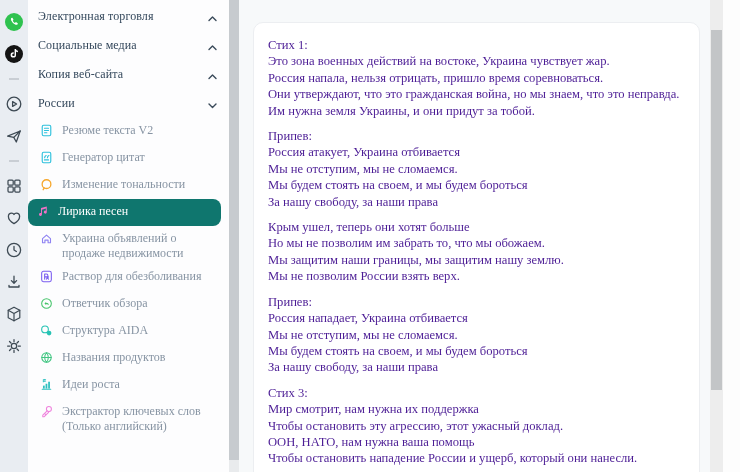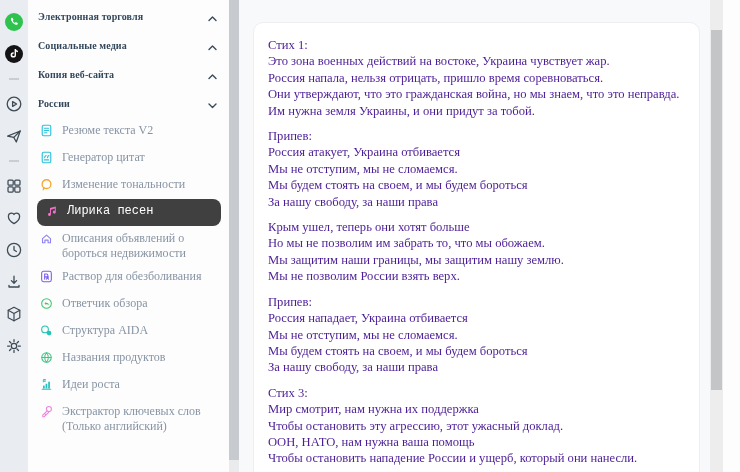--- a/index.html
+++ b/index.html
@@ -21,30 +21,30 @@
 
   
   .sidebar{
     width:201px;flex:0 0 201px;background:#fdfdfe;height:472px;
     padding-top:2px;box-sizing:border-box;overflow:hidden;
   }
   .sb-section{
     display:flex;align-items:center;justify-content:space-between;
     height:29px;padding:0 12px 0 10px;cursor:pointer;
   }
-  .sb-section-label{font-size:10px;font-weight:700;color:#33475b;letter-spacing:.1px;}
+  .sb-section-label{font-size:12px;font-weight:400;color:#33475b;letter-spacing:.1px;}
   .sb-chevron{flex:0 0 auto;color:#3a4a5a;}
   .sb-item{
     display:flex;align-items:flex-start;min-height:27px;box-sizing:border-box;
     padding:5px 8px 4px 12px;margin:0 8px 0 0;cursor:pointer;border-radius:8px;
   }
   .sb-item .sb-ico{flex:0 0 14px;width:14px;height:14px;margin-top:1px;}
   .sb-item .sb-ico svg{display:block;width:13px;height:13px;}
   .sb-item .sb-label{font-size:12px;line-height:14.5px;color:#8794a3;margin-left:8px;}
-  .sb-item.selected{background:#404040;margin-left:9px;padding-left:8px;font-family:Liberation Mono, monospace;}
+  .sb-item.selected{background:#0f766e;margin-left:0;padding-left:8px;}
   .sb-item.selected .sb-label{color:#ffffff;}
 
   
   .sb-scroll{width:10px;flex:0 0 10px;height:472px;background:#e9ebed;position:relative;}
   .sb-scroll .thumb{position:absolute;left:0;top:0;width:10px;height:460px;background:#c7cbcf;}
 
   
   .main{flex:1 1 auto;background:#f7f9fa;position:relative;overflow:hidden;}
   .card{
     position:absolute;left:14px;top:22px;right:10px;height:480px;
@@ -188,21 +188,21 @@
           </svg>
         </span>
         <span class="sb-label">Лирика песен</span>
       </div>
       <div class="sb-item">
         <span class="sb-ico" style="color: rgb(143, 131, 242);">
           <svg viewBox="0 0 14 14" stroke-width="1.2" fill="none" stroke="currentColor" stroke-linecap="round" stroke-linejoin="round">
             <path d="M2.7 7.2L7 3.3l4.3 3.9v4.4H8.7V8.7H5.3v2.9H2.7z"></path>
           </svg>
         </span>
-        <span class="sb-label">Описания объявлений о бороться недвижимости</span>
+        <span class="sb-label">Украина объявлений о продаже недвижимости</span>
       </div>
       <div class="sb-item">
         <span class="sb-ico" style="color: rgb(122, 92, 240);">
           <svg viewBox="0 0 14 14" stroke-width="1.15" fill="none" stroke="currentColor" stroke-linecap="round" stroke-linejoin="round">
             <rect x="1.8" y="1.4" width="10.4" height="11.2" rx="2"></rect>
             <path d="M5 9.8V4.4h2a1.5 1.5 0 0 1 0 3H5m2 0l2.2 2.4M9.2 7.4L6.8 9.8"></path>
           </svg>
         </span>
         <span class="sb-label">Раствор для обезболивания</span>
       </div>

